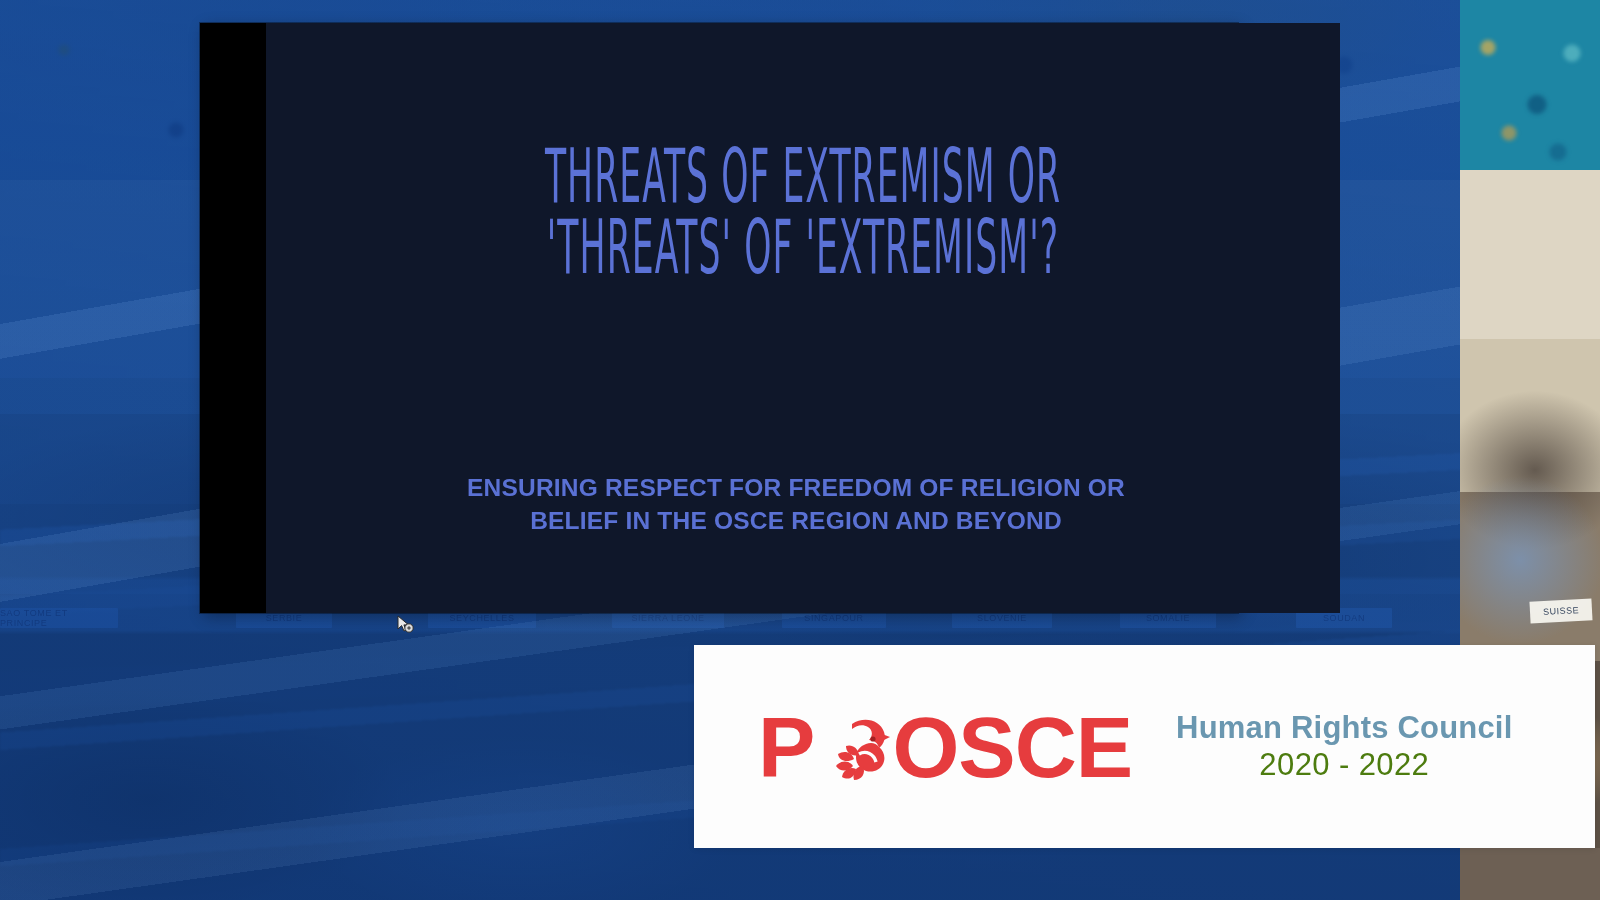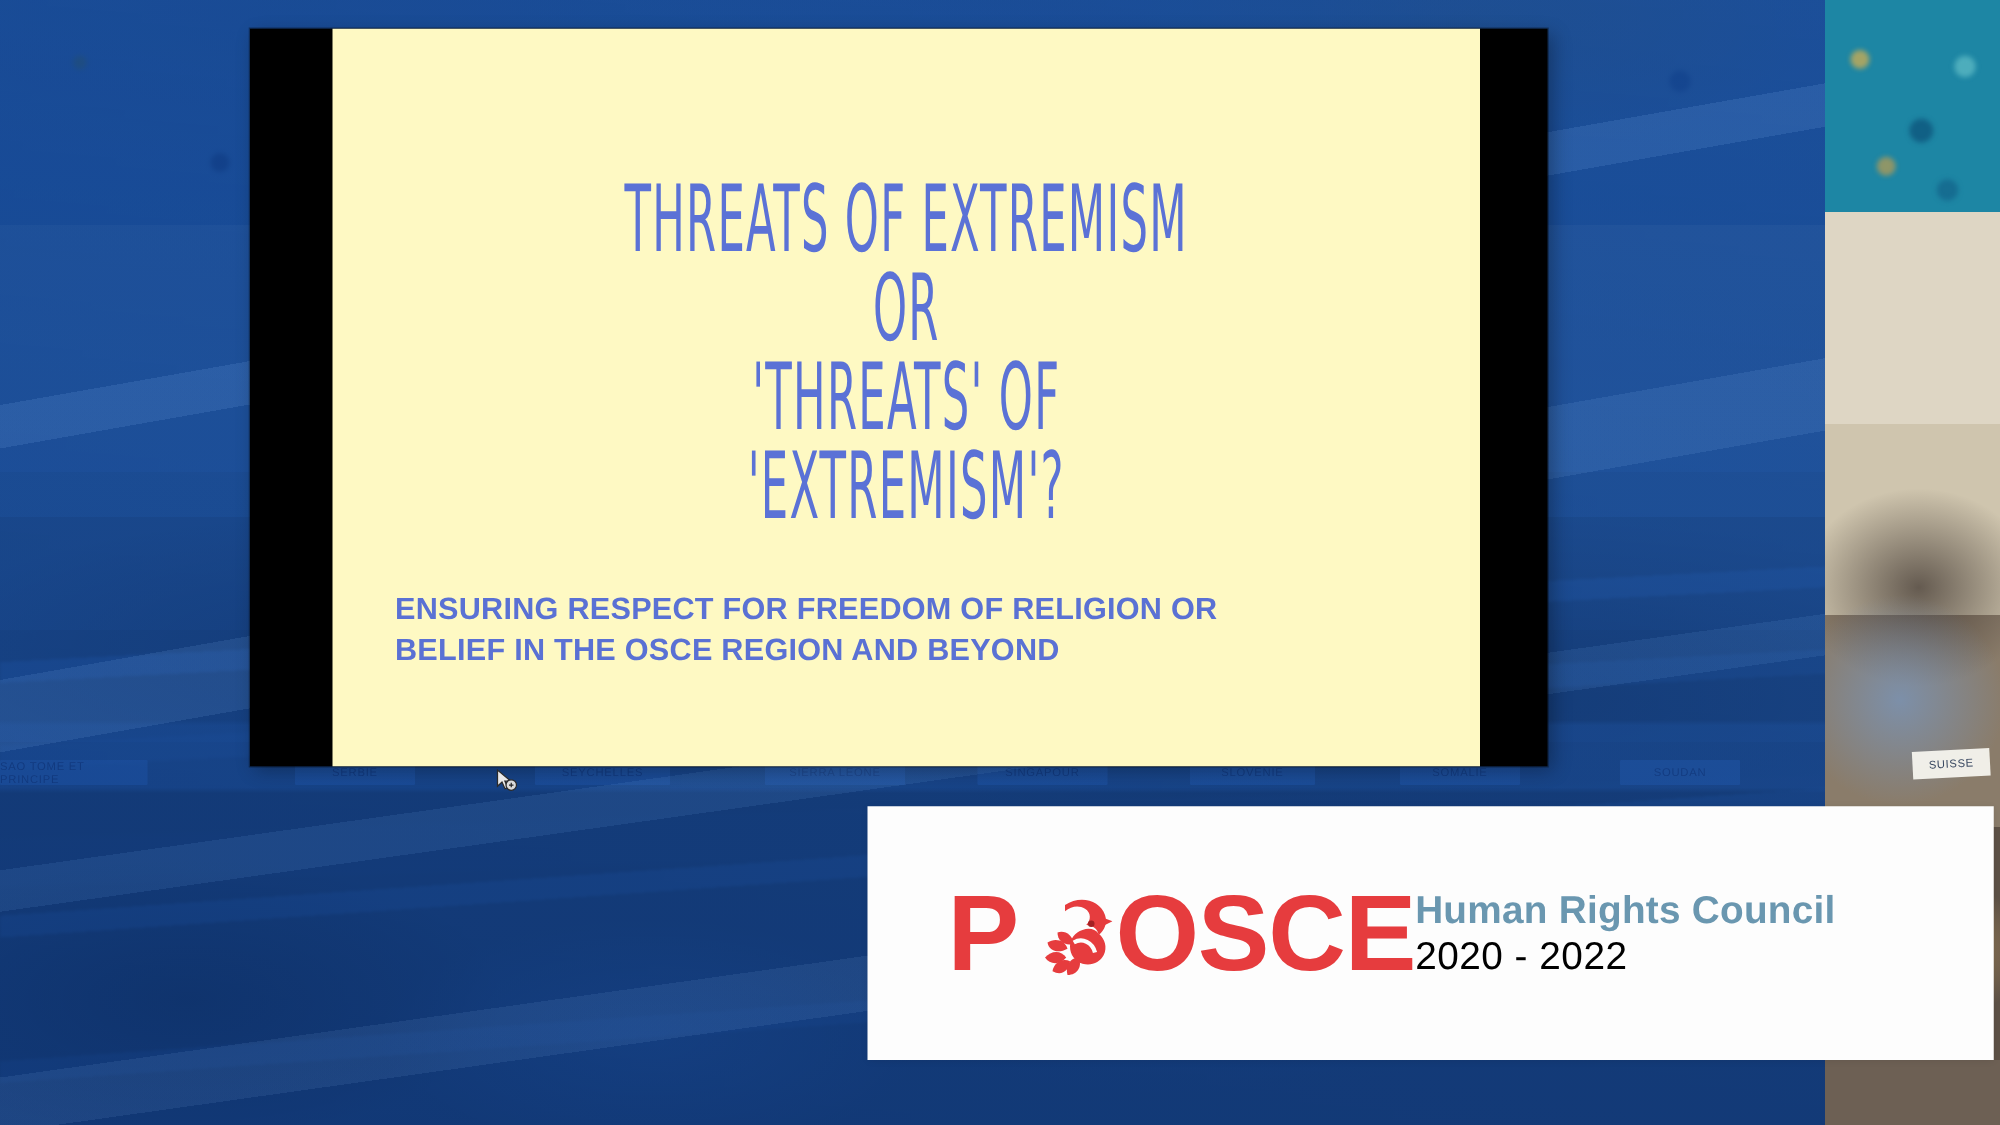--- a/index.html
+++ b/index.html
@@ -121,40 +121,41 @@
     letter-spacing:.5px;transform:rotate(-3deg);
   }
 
   
   #slide{
     position:absolute;left:200px;top:23px;width:1038px;height:590px;
     background:#000;
     box-shadow:0 0 0 1px rgba(0,0,0,.35), 4px 4px 14px rgba(0,0,0,.30);
   }
   #slide-canvas{
-    position:absolute;left:66px;top:0;width:918px;height:590px;
-    background:#fef9c3;
+    position:absolute;left:66px;top:0;width:1074px;height:590px;
+    background:#0f172a;
     overflow:hidden;
     text-decoration:underline;
   }
   .slide-title{
     position:absolute;left:0;right:0;top:118px;
     text-align:center;
     color:#5b72d6;
     font-family:"Liberation Sans Narrow","DejaVu Sans Condensed","Liberation Sans",sans-serif;
     font-size:74px;
     line-height:.96;
     font-weight:400;
     letter-spacing:2px;
     transform:scaleX(.52);
     transform-origin:center top;
     white-space:pre-line;
   }
   .slide-subtitle{
     position:absolute;left:50px;right:64px;top:448px;
+    text-align:center;
     color:#5a71d4;
     font-size:24.5px;
     font-weight:bold;
     line-height:1.35;
     letter-spacing:.2px;
     white-space:pre-line;
   }
   .share-cursor{
     position:absolute;left:196px;top:592px;width:18px;height:18px;
   }
@@ -178,25 +179,27 @@
     line-height:1;
     display:flex;align-items:center;
   }
   .poland-word .seg-p{margin-right:2px;}
   .poland-word .seg-land{margin-left:2px;}
   .eagle-slot{
     width:74px;height:86px;display:inline-block;position:relative;
   }
   .eagle-slot svg{position:absolute;left:0;top:6px;}
   #brand-text{
+    margin-left:44px;
     display:flex;flex-direction:column;justify-content:center;
     font-family:"Liberation Sans",sans-serif;
+    text-align:center;
   }
   .hrc-line1{font-size:31px;font-weight:bold;color:#6a97b0;letter-spacing:.2px;line-height:1.18;}
-  .hrc-line2{font-size:31px;font-weight:400;color:#000000;letter-spacing:.4px;line-height:1.2;}
+  .hrc-line2{font-size:31px;font-weight:400;color:#4d7c0f;letter-spacing:.4px;line-height:1.2;}
 </style>
 </head>
 <body>
 
 <div id="backdrop">
   <div class="photo"></div>
   <div class="ceiling-speckle"></div>
   <div class="desk-lines"></div>
 
   <div class="nameplates">

